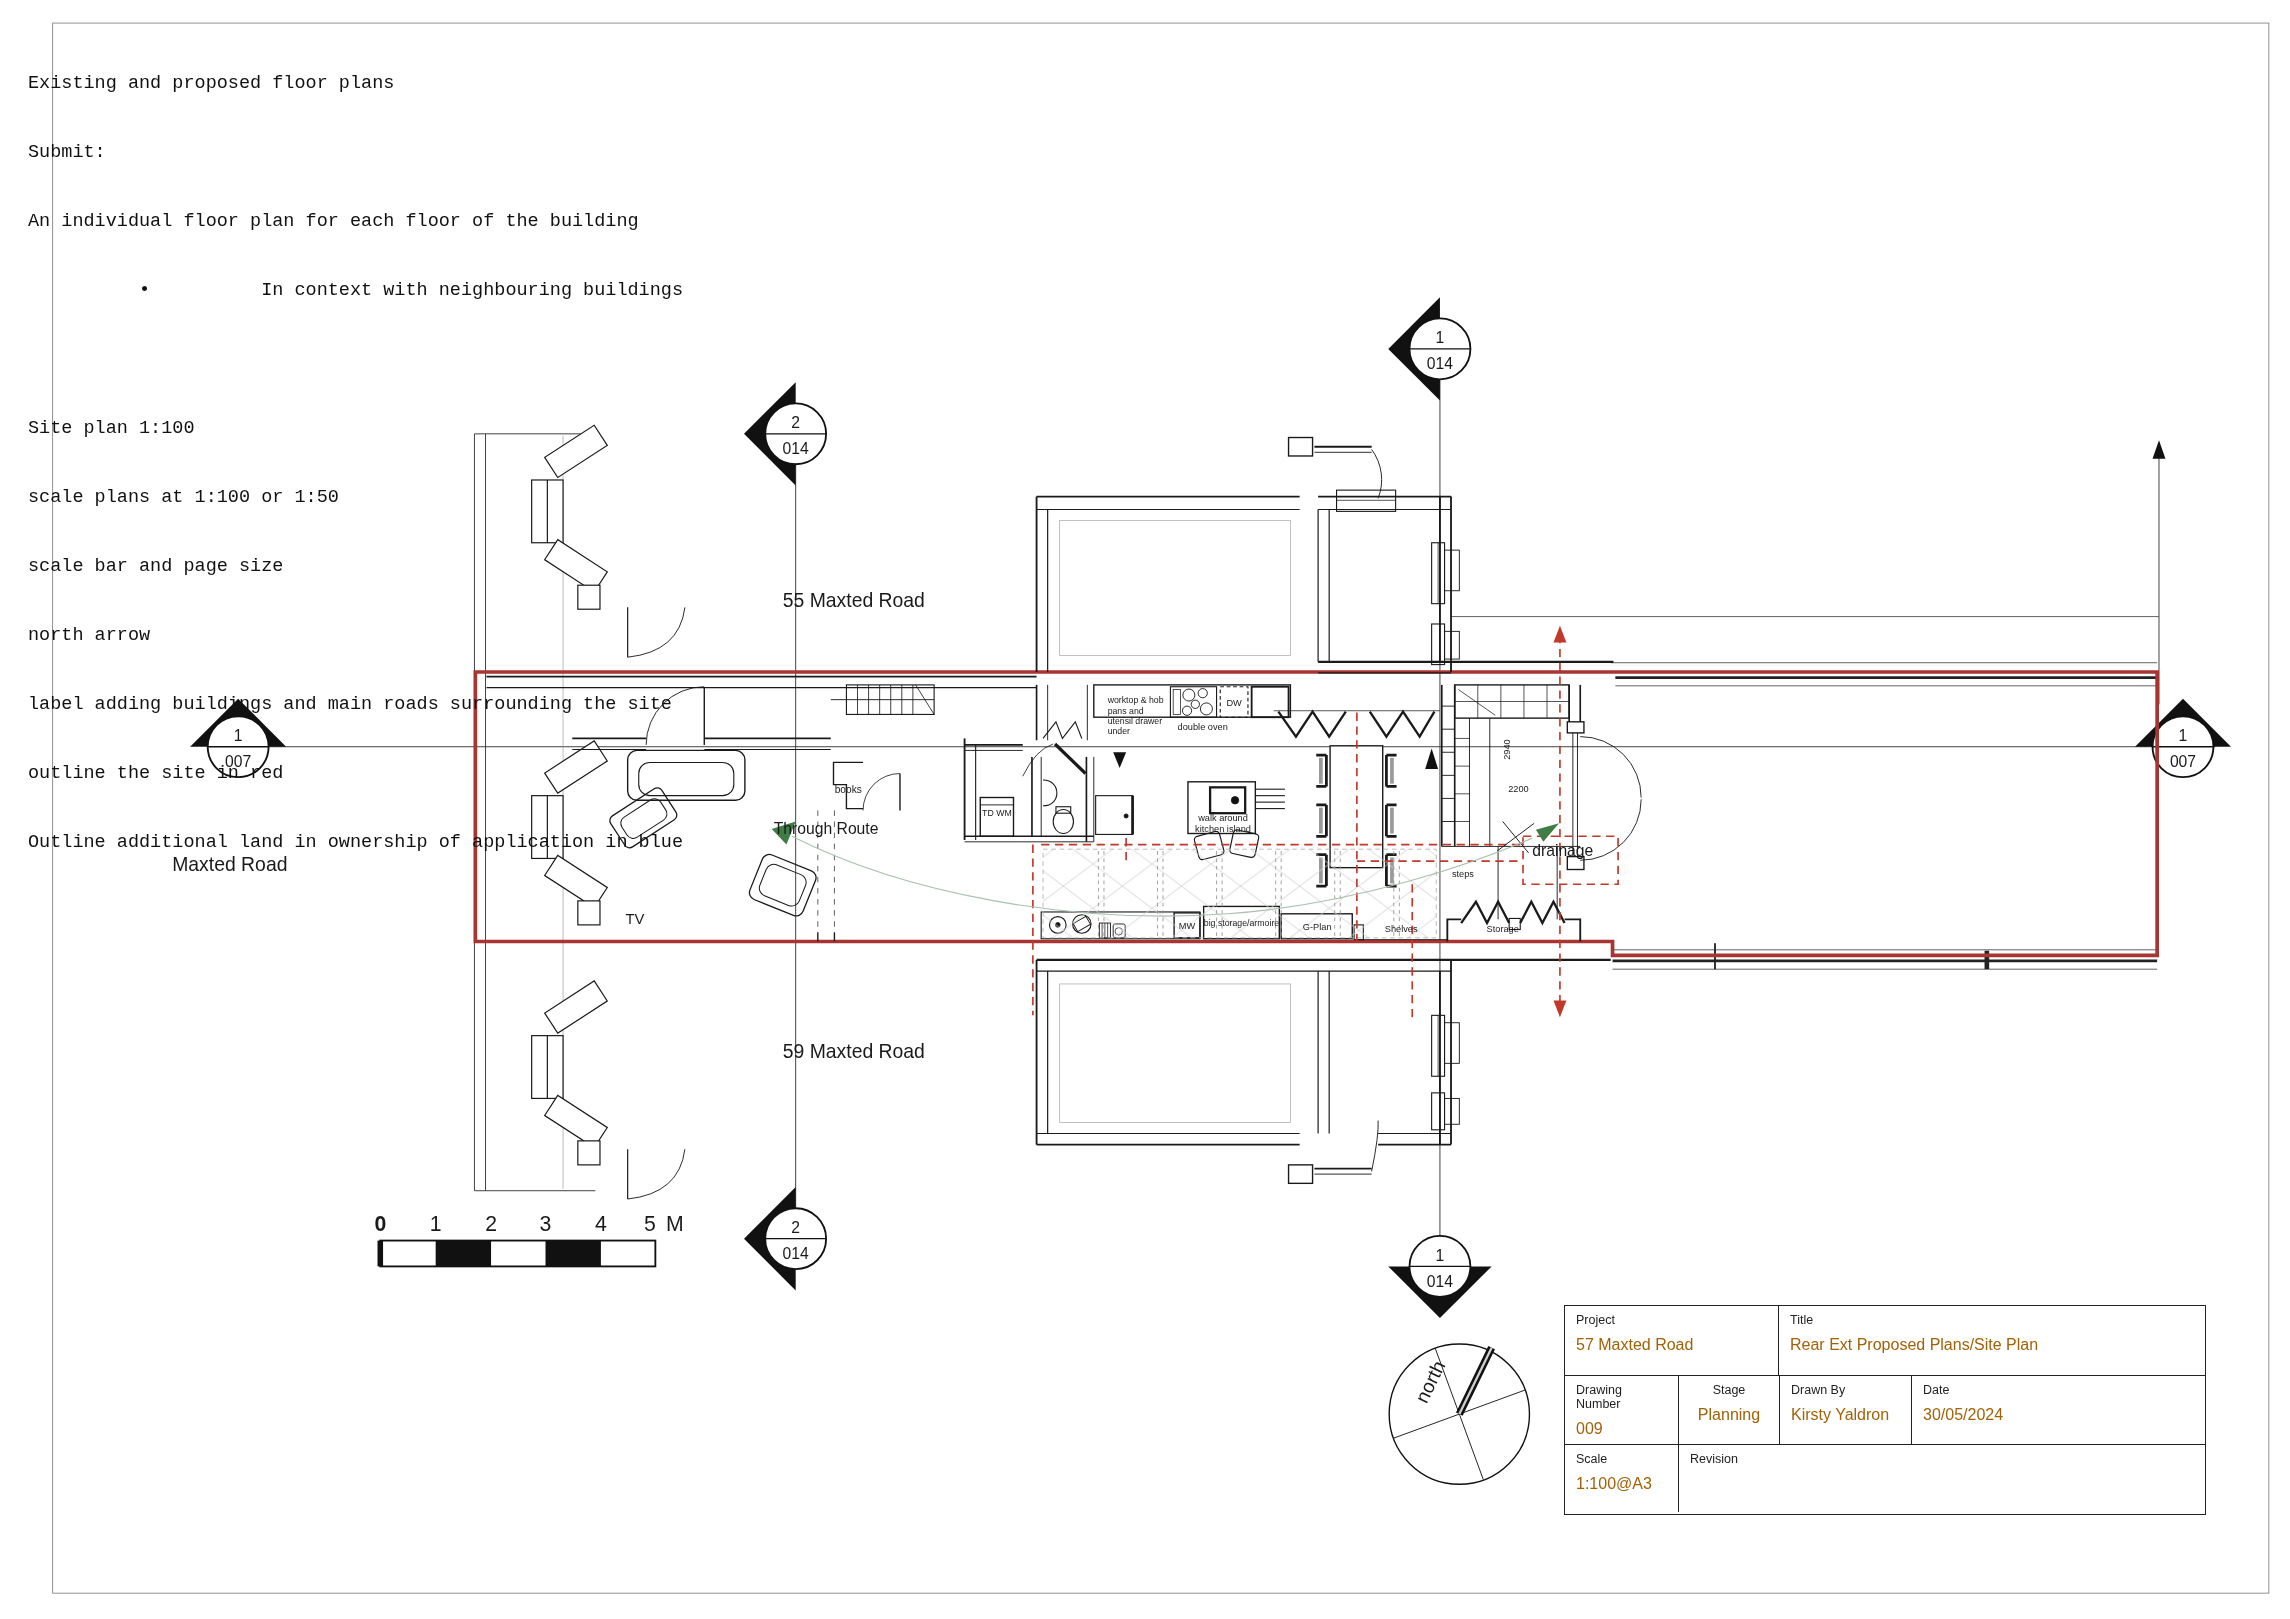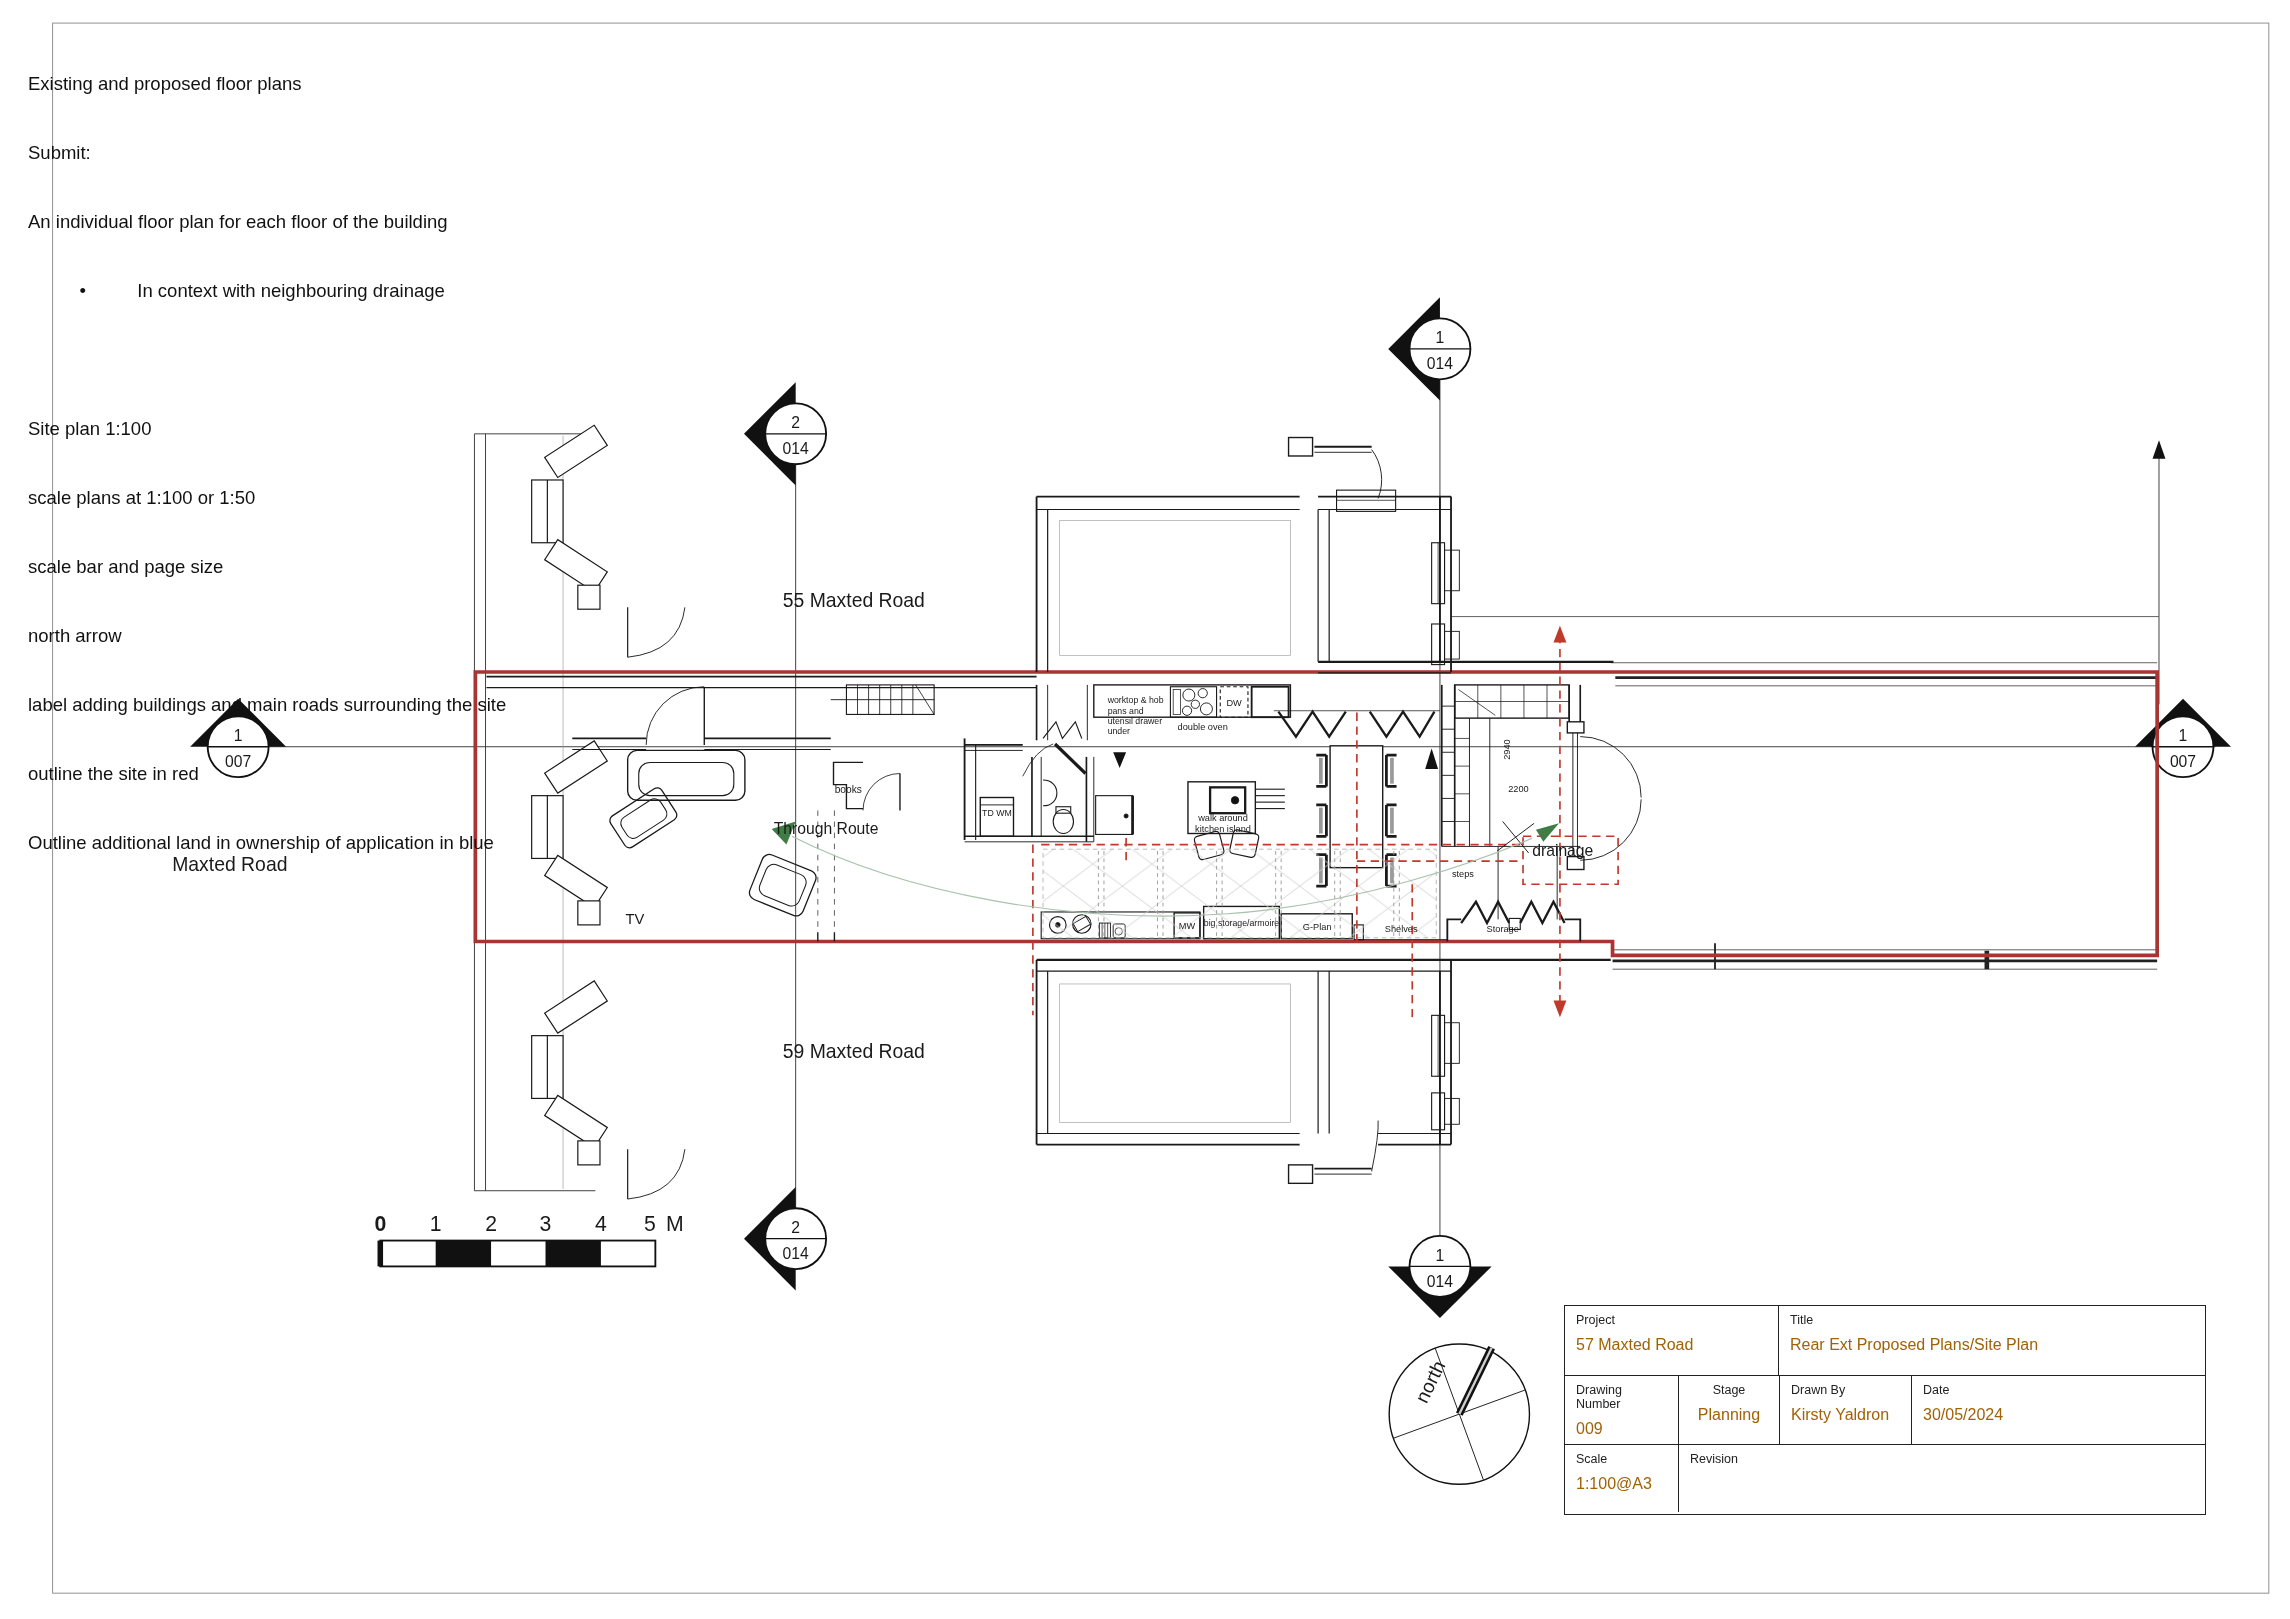--- a/index.html
+++ b/index.html
@@ -2,21 +2,21 @@
 <html style="font-size:14.8px"><head>
 <meta charset="utf-8">
 <style>
   html,body{margin:0;padding:0;background:#fff;}
   .page{position:relative;width:2291px;height:1620px;background:#fff;overflow:hidden;
         font-family:"Liberation Sans",sans-serif;color:#111;}
   svg{position:absolute;inset:0;}
   svg text{font-family:"Liberation Sans",sans-serif;fill:#1a1a1a;}
 
   .notes{position:absolute;left:28px;top:26px;font-size:18.5px;line-height:23px;
-         white-space:pre;color:#111;}
+         white-space:pre;color:#111;font-family:Liberation Mono, monospace;}
   .notes div{min-height:23px;}
 
   .tb{position:absolute;left:1564px;top:1305px;width:642px;height:210px;
       border:1.5px solid #222;box-sizing:border-box;background:#fff;font-size:13px;}
   .tb .row{display:flex;box-sizing:border-box;}
   .tb .cell{box-sizing:border-box;border-right:1.3px solid #222;padding:6.5px 11px;overflow:hidden;}
   .tb .cell:last-child{border-right:none;}
   .tb .row{border-bottom:1.3px solid #222;}
   .tb .row:last-child{border-bottom:none;}
   .tb .lbl{font-size:12.5px;color:#222;}
@@ -462,21 +462,21 @@
     <line x1="1581" y1="1532" x2="1616" y2="1460" stroke="#111" stroke-width="8"></line>
     <line x1="1581" y1="1532" x2="1616" y2="1460" stroke="#cfcfcf" stroke-width="2.5"></line>
     <text x="1556" y="1500" font-size="21" text-anchor="middle" transform="rotate(-64 1556 1500)">north</text>
   </g>
 </svg>
 
   <div class="notes">
     <div>Existing and proposed floor plans</div>
     <div>Submit:</div>
     <div>An individual floor plan for each floor of the building</div>
-    <div>          •          In context with neighbouring drainage</div>
+    <div>          •          In context with neighbouring buildings</div>
     <div></div>
     <div>Site plan 1:100</div>
     <div>scale plans at 1:100 or 1:50</div>
     <div>scale bar and page size</div>
     <div>north arrow</div>
     <div>label adding buildings and main roads surrounding the site</div>
     <div>outline the site in red</div>
     <div>Outline additional land in ownership of application in blue</div>
   </div>
 

